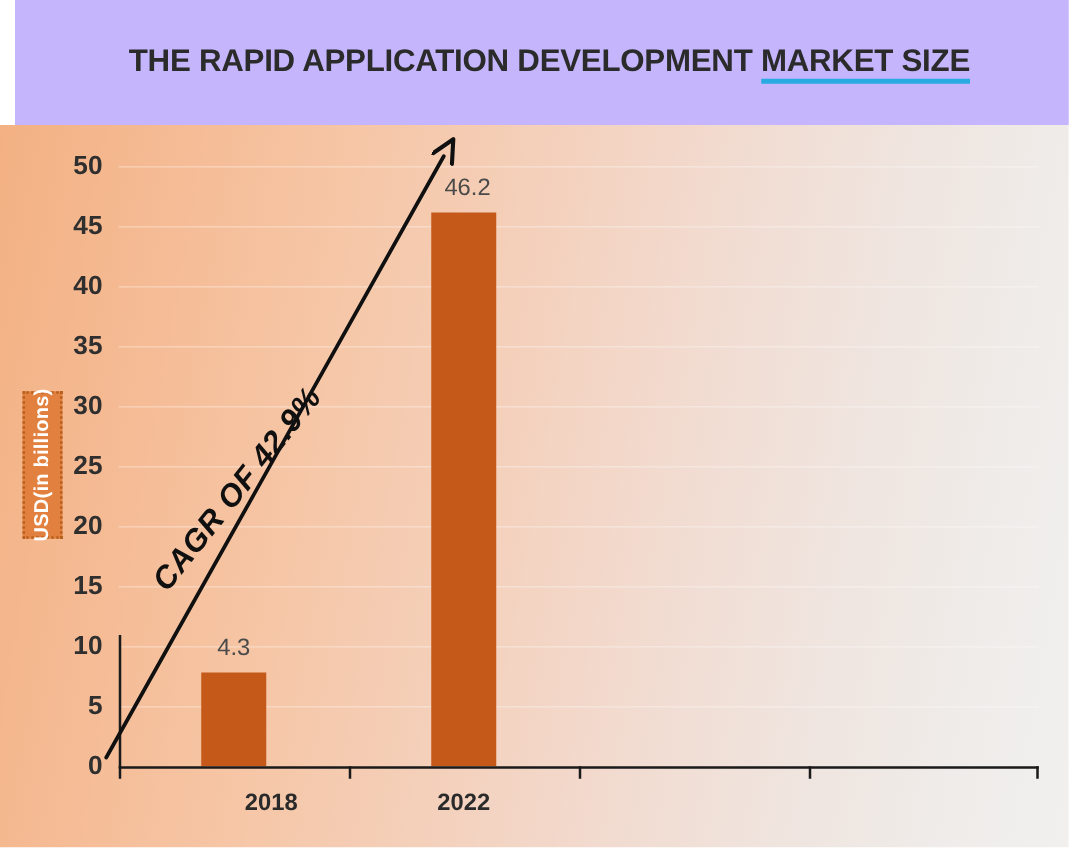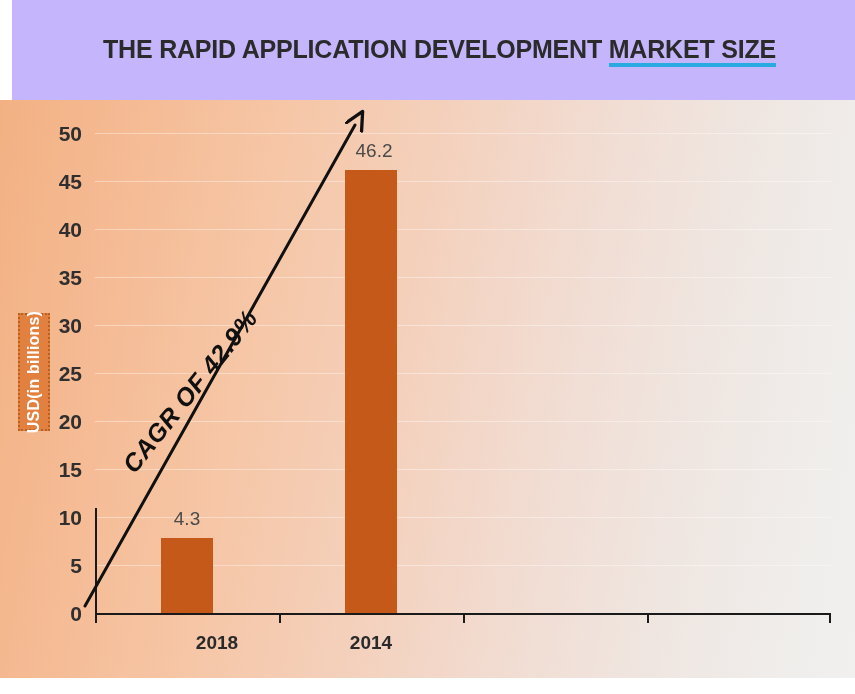--- a/index.html
+++ b/index.html
@@ -252,21 +252,21 @@
 
   <div id="axis-y"></div>
   <div id="axis-x"></div>
   <div class="xtickmark" style="left:95px"></div>
   <div class="xtickmark" style="left:279px"></div>
   <div class="xtickmark" style="left:463px"></div>
   <div class="xtickmark" style="left:647px"></div>
   <div class="xtickmark" style="left:829px"></div>
 
   <div class="xlabel" style="left:173px; top:532px;margin-left:44px;">2018</div>
-  <div class="xlabel" style="left:371px; top:532px;">2014</div>
+  <div class="xlabel" style="left:371px; top:532px;">2022</div>
 
   <svg id="arrow-svg" viewBox="0 0 855 578">
     <defs>
       <marker id="arrowhead" markerWidth="7" markerHeight="7" refX="1.2" refY="3.2" orient="auto" markerUnits="strokeWidth">
         <path d="M0.5,0.3 L6.4,3.2 L0.5,6.1" fill="none" stroke="#101010" stroke-width="1.1" stroke-linecap="round" stroke-linejoin="round"></path>
       </marker>
     </defs>
     <line x1="85" y1="506" x2="355" y2="25" stroke="#101010" stroke-width="3" stroke-linecap="round" marker-end="url(#arrowhead)"></line>
   </svg>
 

